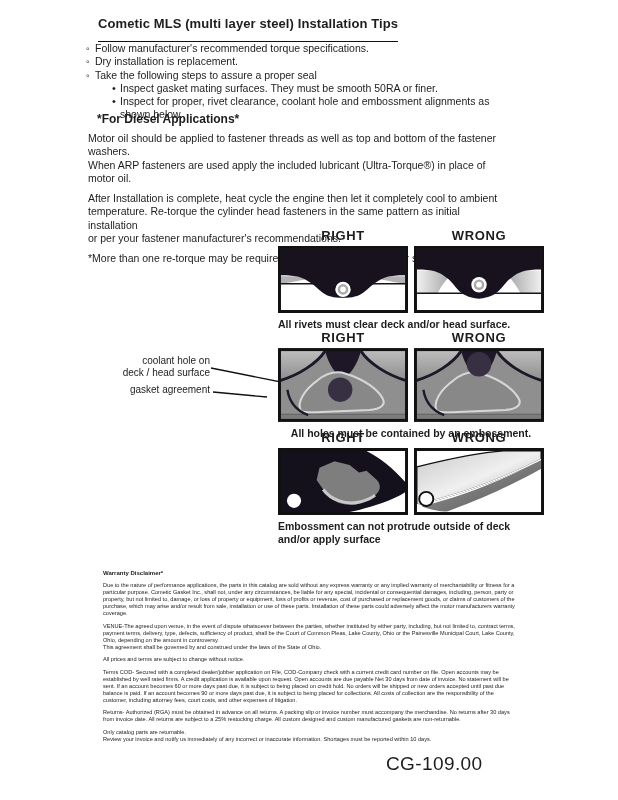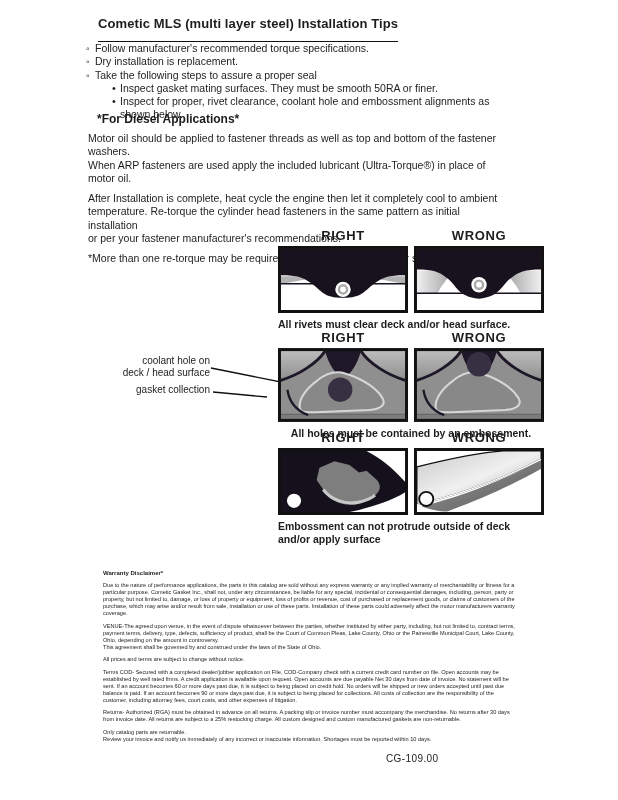--- a/index.html
+++ b/index.html
@@ -39,21 +39,21 @@
   .d3{left:236px;top:430px;}
   
   .anno{left:100px;top:355px;width:110px;text-align:right;font-size:10px;line-height:11.5px;white-space:pre-line;}
   .anno2{left:100px;top:384px;width:110px;text-align:right;font-size:10px;line-height:11.5px;}
   .leader-svg{left:205px;top:350px;}
   
   .warranty{left:103px;top:570px;width:415px;}
   .warranty-heading{font-size:6px;font-weight:bold;margin:0 0 6px 0;}
   .wpara{font-size:5.6px;line-height:7px;margin:0 0 5.5px 0;white-space:pre-line;}
   
-  .footer-code{left:386px;top:753px;font-size:10px;letter-spacing:.4px;}
+  .footer-code{left:386px;top:753px;font-size:19px;letter-spacing:.4px;}
 </style>
 </head>
 <body>
 
 <div class="abs doc-title">Cometic MLS (multi layer steel) Installation Tips</div>
 
 <div class="abs bullets">
   <div class="bullet-row">
     <span class="marker">◦</span>
     <span>Follow manufacturer's recommended torque specifications.</span>
@@ -123,21 +123,21 @@
       <circle cx="69" cy="41" r="5.6" fill="#a9a9a9"></circle>
       <circle cx="69" cy="41" r="3" fill="#ffffff"></circle>
       <rect x="1.5" y="1.5" width="135" height="68" fill="none" stroke="#111" stroke-width="3"></rect>
     </svg>
   </div>
   <div class="dg-caption">All rivets must clear deck and/or head surface.</div>
 </div>
 
 <div class="abs anno">coolant hole on
 deck / head surface</div>
-<div class="abs anno2">gasket collection</div>
+<div class="abs anno2">gasket agreement</div>
 <svg class="abs leader-svg" width="105" height="55" viewBox="0 0 105 55">
   <line x1="6" y1="18" x2="96" y2="36" stroke="#111" stroke-width="1.3"></line>
   <line x1="8" y1="42" x2="62" y2="47" stroke="#111" stroke-width="1.3"></line>
 </svg>
 
 <div class="abs diagram d2">
   <div class="dg-headers">
     <div>RIGHT</div>
     <div>WRONG</div>
   </div>

